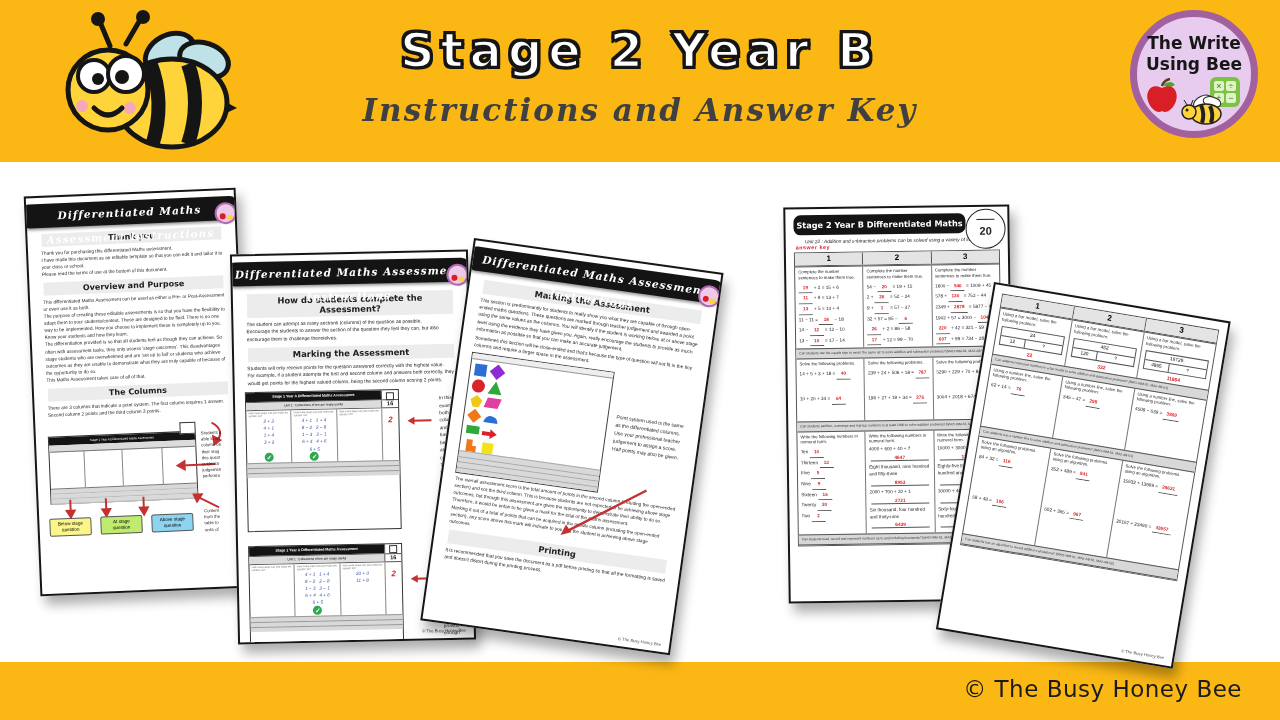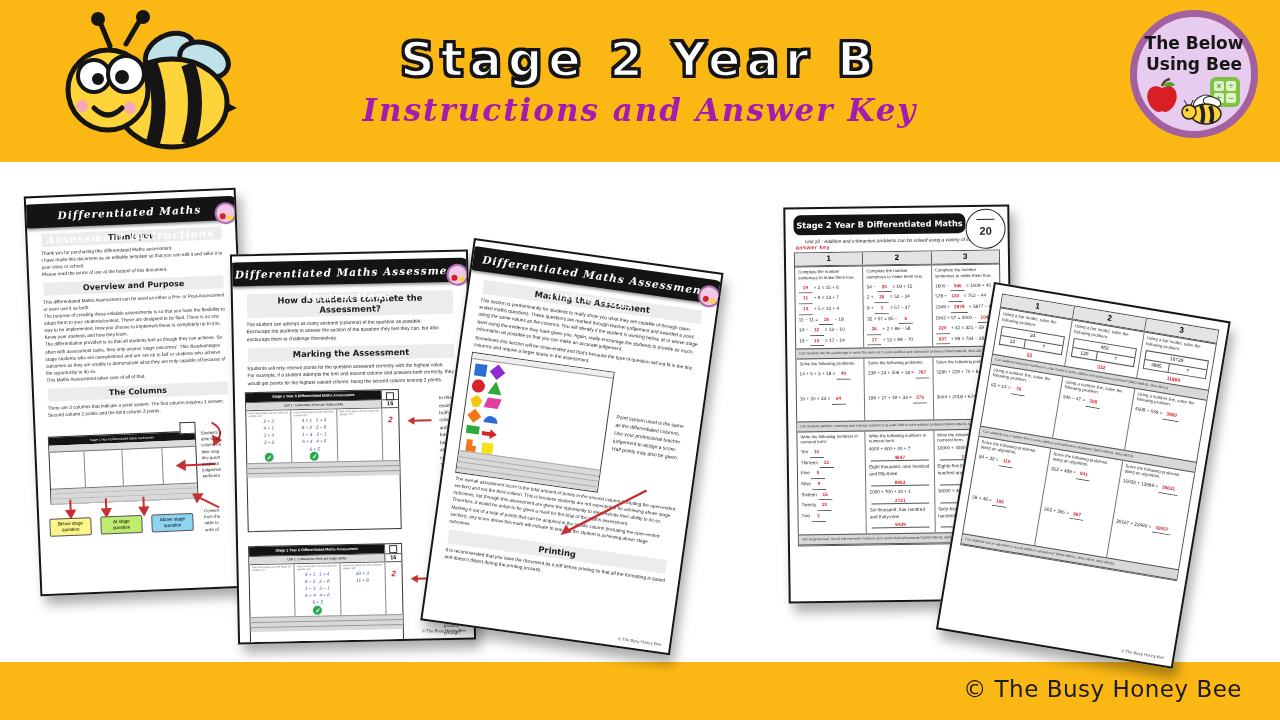--- a/index.html
+++ b/index.html
@@ -4,23 +4,23 @@
 <style>
   html,body{margin:0;padding:0;width:1280px;height:720px;overflow:hidden;
     font-family:"Liberation Sans",sans-serif;background:#fff;}
   .stage{position:relative;width:1280px;height:720px;}
 
   
   .topband{position:absolute;left:0;top:0;width:1280px;height:162px;background:#FBB815;}
   .title{position:absolute;left:0;top:22px;width:100%;text-align:center;
     font-family:"DejaVu Sans",sans-serif;font-weight:800;font-size:48px;letter-spacing:6px;
     color:#fff;-webkit-text-stroke:2.5px #151515;
-    text-shadow:2px 2px 0 #151515,-2px 2px 0 #151515,2px -2px 0 #151515,-2px -2px 0 #151515;margin-top:9px;}
+    text-shadow:2px 2px 0 #151515,-2px 2px 0 #151515,2px -2px 0 #151515,-2px -2px 0 #151515;}
   .subtitle{position:absolute;left:0;top:92px;width:100%;text-align:center;
-    font-family:"DejaVu Serif",serif;font-style:italic;font-weight:700;font-size:31px;color:#a21caf;letter-spacing:2px;}
+    font-family:"DejaVu Serif",serif;font-style:italic;font-weight:700;font-size:31px;color:#404040;letter-spacing:2px;}
   .beewrap{position:absolute;left:52px;top:8px;}
   .badge{position:absolute;right:22px;top:10px;width:128px;height:128px;border-radius:50%;
     background:#E7CCEF;border:7px solid #A2609F;box-sizing:border-box;text-align:center;}
   .badge .bt{font-family:"DejaVu Sans",sans-serif;font-weight:700;font-size:17px;color:#161616;line-height:1.25;}
   .badge .bt1{margin-top:16px;}
   .badge-icons{position:relative;height:52px;}
   .badge-apple{position:absolute;left:8px;top:2px;}
   .badge-calc{position:absolute;right:10px;top:0px;}
   .badge-bee{position:absolute;left:42px;top:16px;}
 
@@ -146,21 +146,21 @@
         <circle cx="30" cy="98" r="6" fill="#F3A8BC"></circle>
           <circle cx="78" cy="100" r="6" fill="#F3A8BC"></circle>
         <path d="M42 100 q14 14 28 0" stroke="#151515" stroke-width="5" fill="none" stroke-linecap="round"></path>
       </svg>
     </div>
 
     <div class="title">Stage 2 Year B</div>
     <div class="subtitle">Instructions and Answer Key</div>
 
     <div class="badge">
-      <div class="bt bt1">The Below</div>
+      <div class="bt bt1">The Write</div>
       <div class="bt">Using Bee</div>
       <div class="badge-icons">
         <svg class="badge-apple" width="34" height="36" viewBox="0 0 34 36">
           <path d="M17 8 q2-6 8-7" stroke="#5a3b1c" stroke-width="2.5" fill="none"></path>
           <path d="M18 7 q8-6 12 0 q-6 4 -12 0" fill="#4FA32E"></path>
           <path d="M17 10 C6 4 0 14 3 23 C6 32 13 36 17 33 C21 36 28 32 31 23 C34 14 28 4 17 10 Z" fill="#D81F26"></path>
         </svg>
         <svg class="badge-calc" width="32" height="32" viewBox="0 0 32 32">
           <rect x="1" y="1" width="30" height="30" rx="6" fill="#7DC242"></rect>
           <rect x="5" y="5" width="10" height="10" rx="2" fill="#DFF3C8"></rect>

